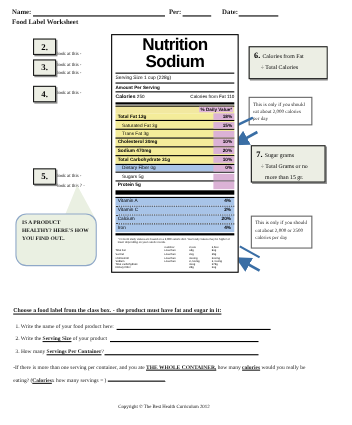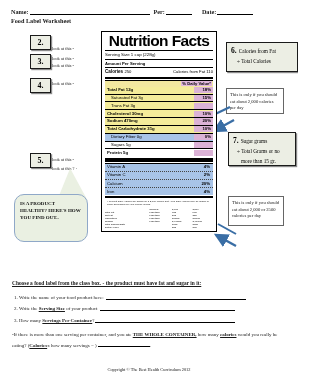--- a/index.html
+++ b/index.html
@@ -204,21 +204,21 @@
       <path d="M0,0 L6,3 L0,6 z" fill="#3a6ea5"></path>
         </marker>
       </defs>
     <line x1="24" y1="14" x2="4" y2="3" stroke="#3a6ea5" stroke-width="2.4" marker-end="url(#ah2)"></line>
   </svg>
   <svg class="arrow" style="left:216px;top:222px;" width="22" height="14">
     <line x1="20" y1="12" x2="2" y2="2" stroke="#3a6ea5" stroke-width="2"></line>
   </svg>
 
   <div class="nfl">
-    <div class="nf-title">Nutrition Facts</div>
+    <div class="nf-title">Nutrition Sodium</div>
     <div class="hr-thin"></div>
     <div class="nf-serv">Serving Size 1 cup (228g)</div>
     <div class="hr-thin"></div>
     <div class="nf-bold">Amount Per Serving</div>
     <div class="hr-thin"></div>
     <div class="nf-cal">
       <span><span>Calories</span>
       <span class="lite">250</span></span>
       <span class="lite">Calories from Fat 110</span>
     </div>

